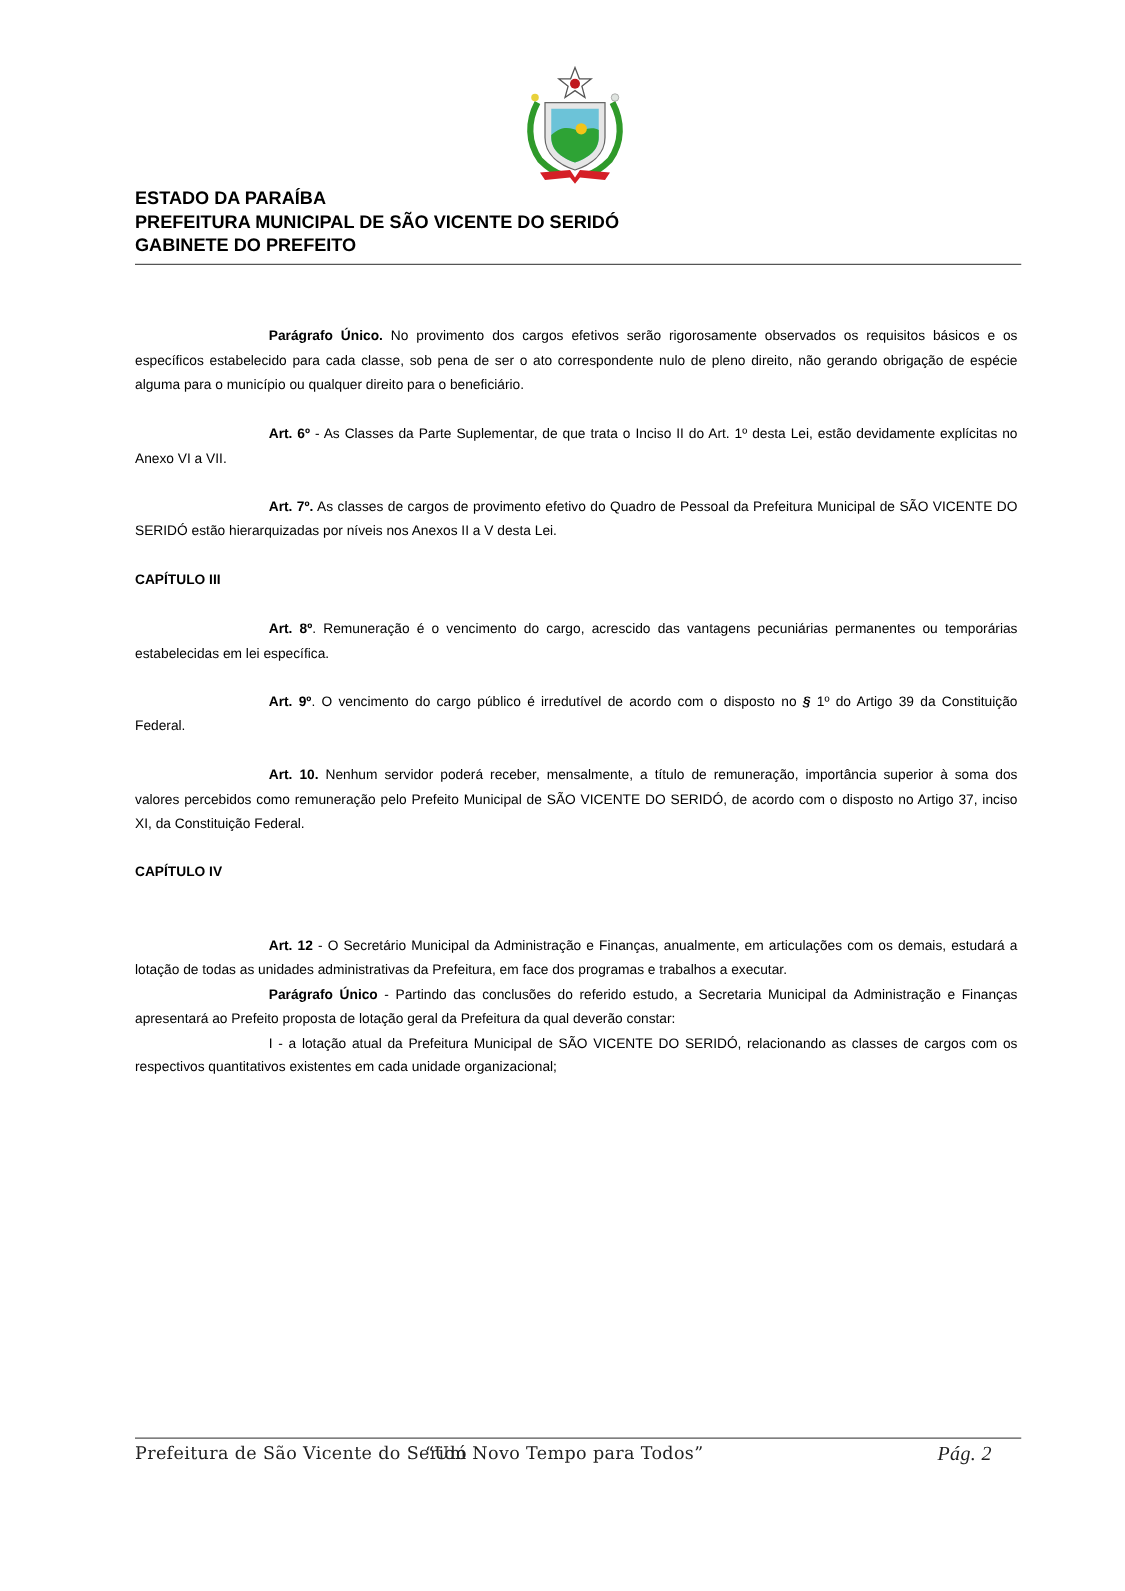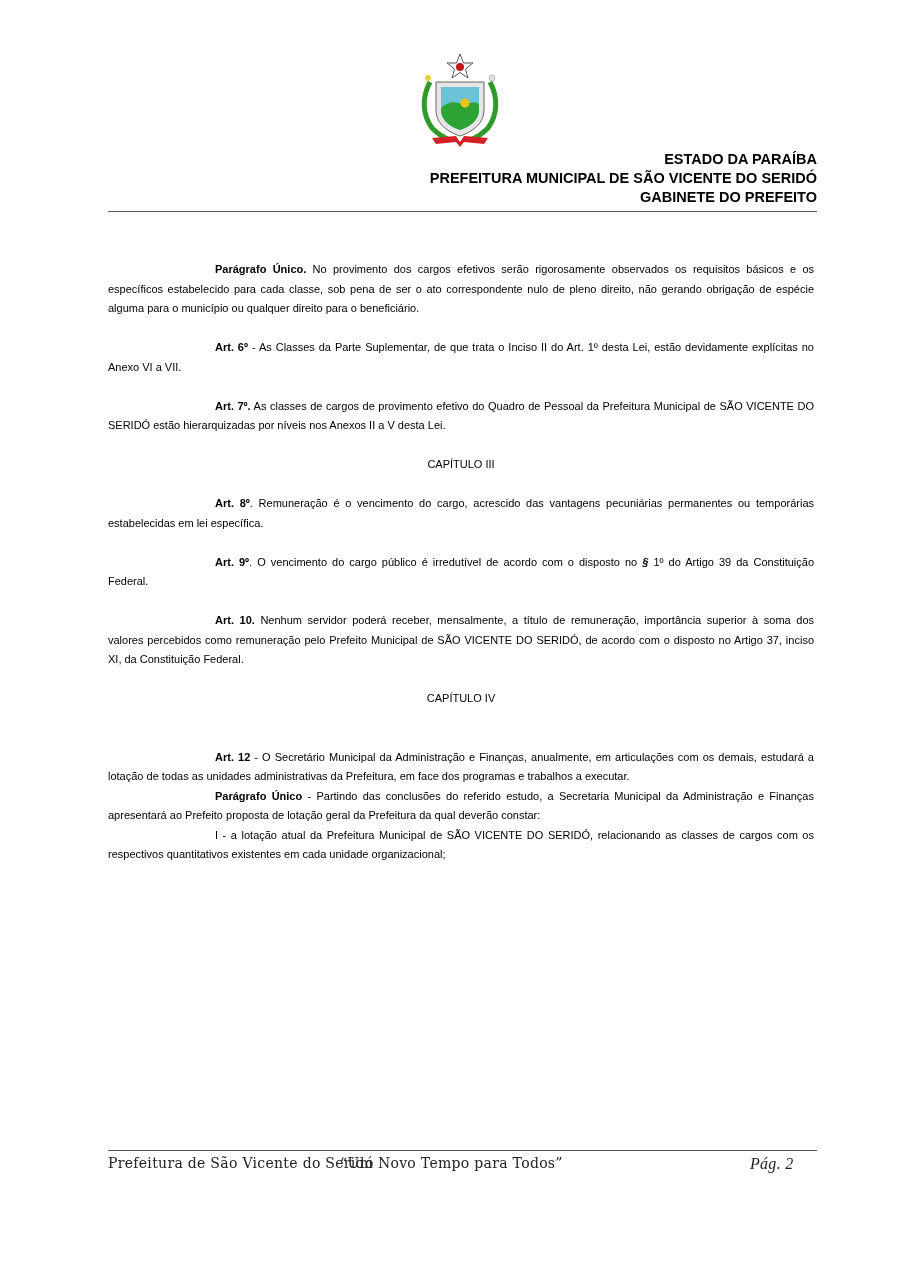--- a/index.html
+++ b/index.html
@@ -1,29 +1,29 @@
 <!DOCTYPE html>
 <html><head>
 <meta charset="utf-8">
 <style>
   html, body { margin: 0; padding: 0; background: #ffffff; }
   body { width: 900px; height: 1273px; position: relative; overflow: hidden;
          font-family: "Liberation Sans", sans-serif; color: #000; }
   .page { position: absolute; left: 0; top: 0; width: 900px; height: 1273px; }
   .crest { position: absolute; left: 416px; top: 52px; width: 88px; height: 96px; }
-  .hdr { position: absolute; left: 108px; width: 709px; text-align: right;
+  .hdr { position: absolute; left: 108px; width: 709px; text-align: left;
          font-weight: bold; font-size: 14.5px; line-height: 19px; }
   .hdr-rule { position: absolute; left: 108px; top: 211px; width: 709px; height: 0;
               border-top: 1px solid #555; }
   .body { position: absolute; left: 108px; top: 260px; width: 706px;
           font-size: 11px; line-height: 19.5px; }
   .p { text-align: justify; margin: 0; }
   .indent { text-indent: 107px; }
   .gap { height: 19.5px; }
-  .chap { text-align: center; font-weight: normal; margin: 0; }
+  .chap { font-weight: bold; margin: 0; }
   b { font-weight: bold; }
   .footer-rule { position: absolute; left: 108px; top: 1150px; width: 709px; height: 0;
                  border-top: 1px solid #555; }
   .footer { position: absolute; left: 108px; top: 1155px; width: 690px;
             font-family: "DejaVu Serif", serif; font-size: 14px; color: #222;
             letter-spacing: 0.3px; }
   .footer .left { position: absolute; left: 0; top: 0; white-space: nowrap; }
   .footer .mid { position: absolute; left: 232px; top: 0; white-space: nowrap; }
   .footer .pg { position: absolute; left: 642px; top: 0; white-space: nowrap;
                 font-family: "Liberation Serif", serif; font-size: 16px; font-style: italic; }

